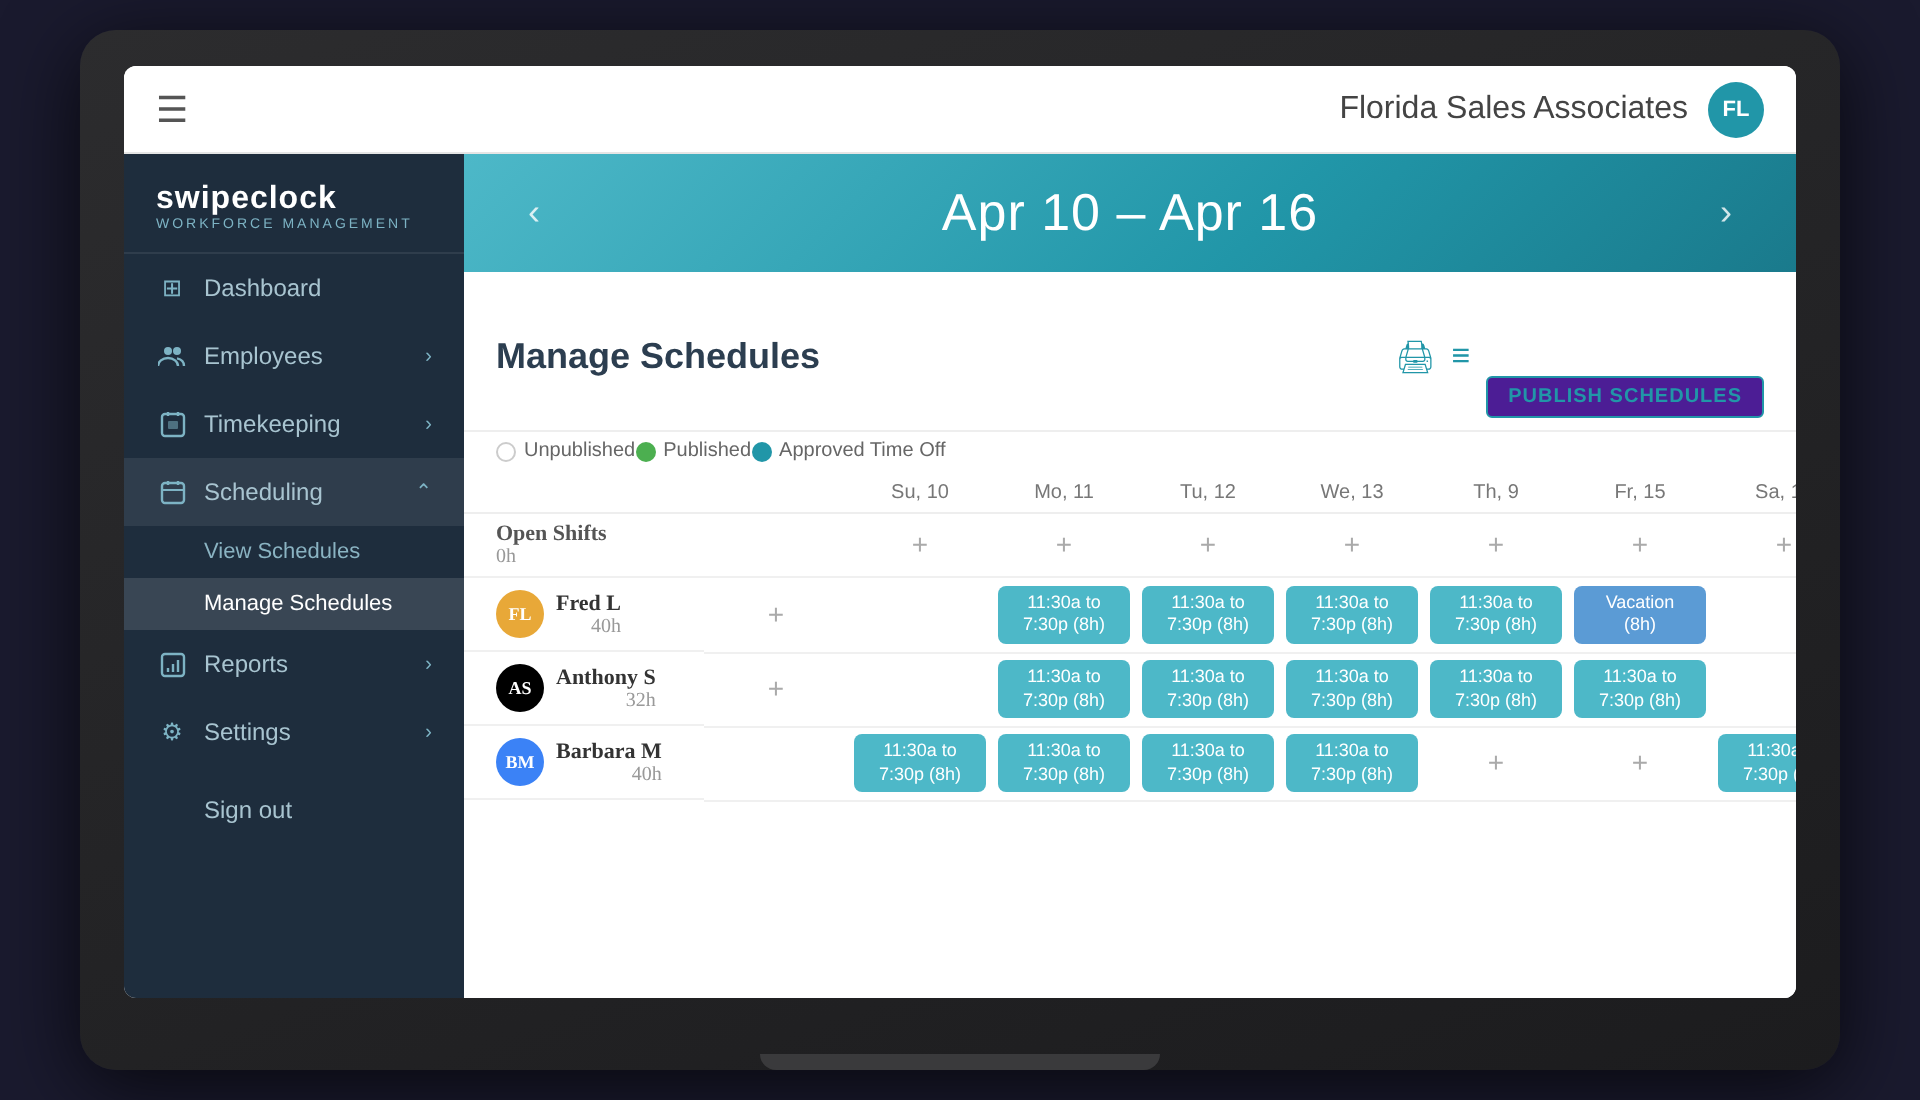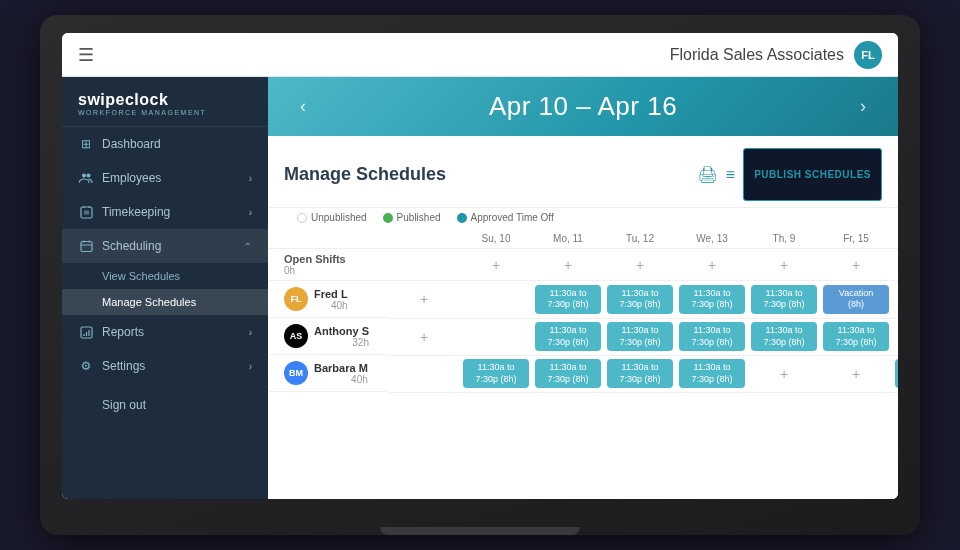--- a/index.html
+++ b/index.html
@@ -76,21 +76,21 @@
 
     
     .main-layout {
       display: flex;
       flex: 1;
       overflow: hidden;
     }
 
     
     .sidebar {
-      width: 206px;
+      width: 170px;
       background: #1e2d3d;
       flex-shrink: 0;
       display: flex;
       flex-direction: column;
       overflow: hidden;
     }
     .sidebar-logo {
       padding: 14px 16px 10px;
       border-bottom: 1px solid rgba(255,255,255,0.08);
     }
@@ -194,36 +194,36 @@
       gap: 8px;
     }
     .action-icon {
       color: #2196a8;
       font-size: 16px;
       cursor: pointer;
     }
     .publish-btn {
       border: 1px solid #2196a8;
       color: #2196a8;
-      background: #0f172a;
-      padding: 20px 10px;
+      background: #4c1d95;
+      padding: 4px 10px;
       font-size: 10px;
       border-radius: 3px;
       cursor: pointer;
       letter-spacing: 0.5px;
       font-weight: 600;
       text-transform: uppercase;
+      margin-top: 40px;
     }
 
     
     .legend-row {
       display: flex;
       align-items: center;
-      padding: 4px 29px 6px;
-      gap: 16px;
+      padding: 4px 16px 6px;
       font-size: 10px;
       color: #666;
     }
     .legend-item {
       display: flex;
       align-items: center;
       gap: 4px;
     }
     .legend-dot {
       width: 10px; height: 10px;
@@ -259,20 +259,21 @@
     }
     .grid-table td {
       text-align: center;
       padding: 3px 3px;
       vertical-align: middle;
       border-bottom: 1px solid #f0f0f0;
     }
     .grid-table td:first-child {
       text-align: left;
       padding-left: 16px;
+      font-family: Liberation Serif, serif;
     }
 
     .row-label {
       font-size: 11px;
       color: #555;
       font-weight: 600;
     }
     .row-sub {
       font-size: 10px;
       color: #999;

